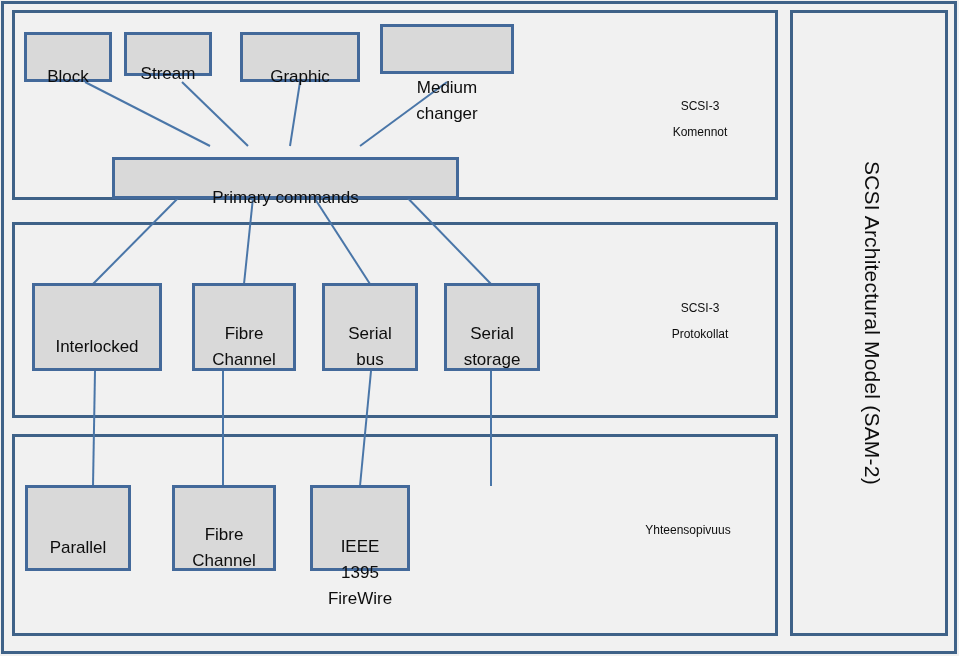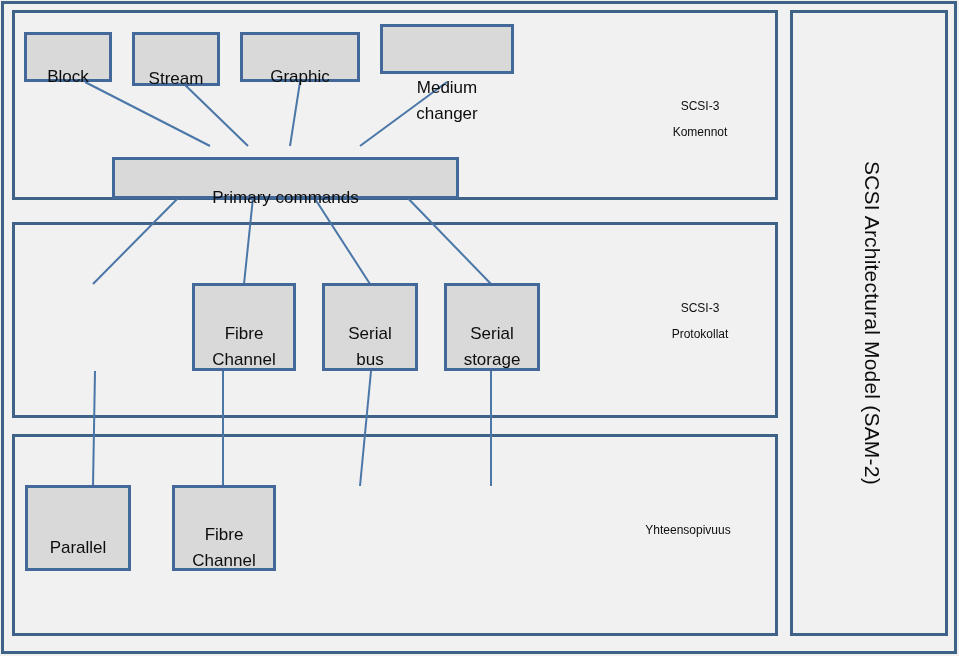--- a/index.html
+++ b/index.html
@@ -154,40 +154,43 @@
       <line x1="223" y1="371" x2="223" y2="486"></line>
       <line x1="371" y1="371" x2="360" y2="486"></line>
       <line x1="491" y1="371" x2="491" y2="486"></line>
     </g>
   </svg>
 
   <div class="node" style="left:24px; top:32px; width:88px; height:50px;">
     <span class="node-label">Block</span>
   </div>
 
-  <div class="node" style="left:132px; top:32px; width:88px; height:54px;">
+  <div class="node" style="left:124px; top:32px; width:88px; height:44px;">
     <span class="node-label">Stream</span>
   </div>
 
   <div class="node" style="left:240px; top:32px; width:120px; height:50px;">
     <span class="node-label">Graphic</span>
   </div>
 
   <div class="node overflow" style="left:380px; top:24px; width:134px; height:50px;">
     <span class="node-label">Medium
 changer</span>
   </div>
 
   <div class="node" style="left:112px; top:157px; width:347px; height:42px;">
     <span class="node-label">Primary commands</span>
   </div>
 
   <div class="caption" style="left:600px; top:93px; width:200px;">SCSI-3
 Komennot</div>
 
+  <div class="node" style="left:32px; top:283px; width:130px; height:88px;">
+    <span class="node-label">Interlocked</span>
+  </div>
 
   <div class="node" style="left:192px; top:283px; width:104px; height:88px;">
     <span class="node-label">Fibre
 Channel</span>
   </div>
 
   <div class="node" style="left:322px; top:283px; width:96px; height:88px;">
     <span class="node-label">Serial
 bus</span>
   </div>
@@ -202,20 +205,25 @@
 
   <div class="node" style="left:25px; top:485px; width:106px; height:86px;">
     <span class="node-label">Parallel</span>
   </div>
 
   <div class="node" style="left:172px; top:485px; width:104px; height:86px;">
     <span class="node-label">Fibre
 Channel</span>
   </div>
 
+  <div class="node overflow" style="left:310px; top:485px; width:100px; height:86px; padding-top:6px;">
+    <span class="node-label">IEEE
+1395
+FireWire</span>
+  </div>
 
 
   <div class="caption" style="left:588px; top:517px; width:200px;">Yhteensopivuus</div>
 
   <div id="panel-title">
     <div id="vertical-title">
       <span class="vtext">SCSI Architectural Model (SAM-2)</span>
     </div>
   </div>
 

